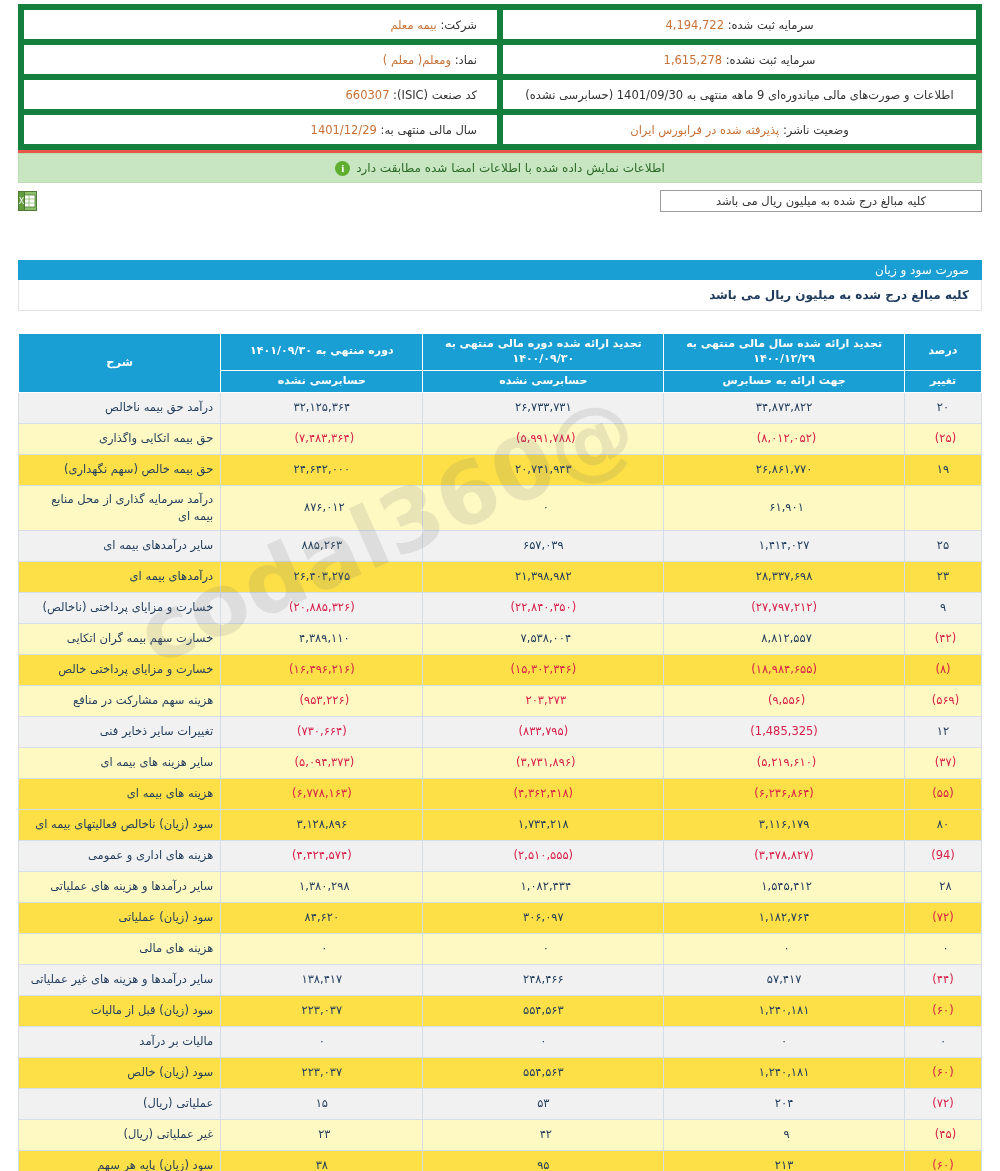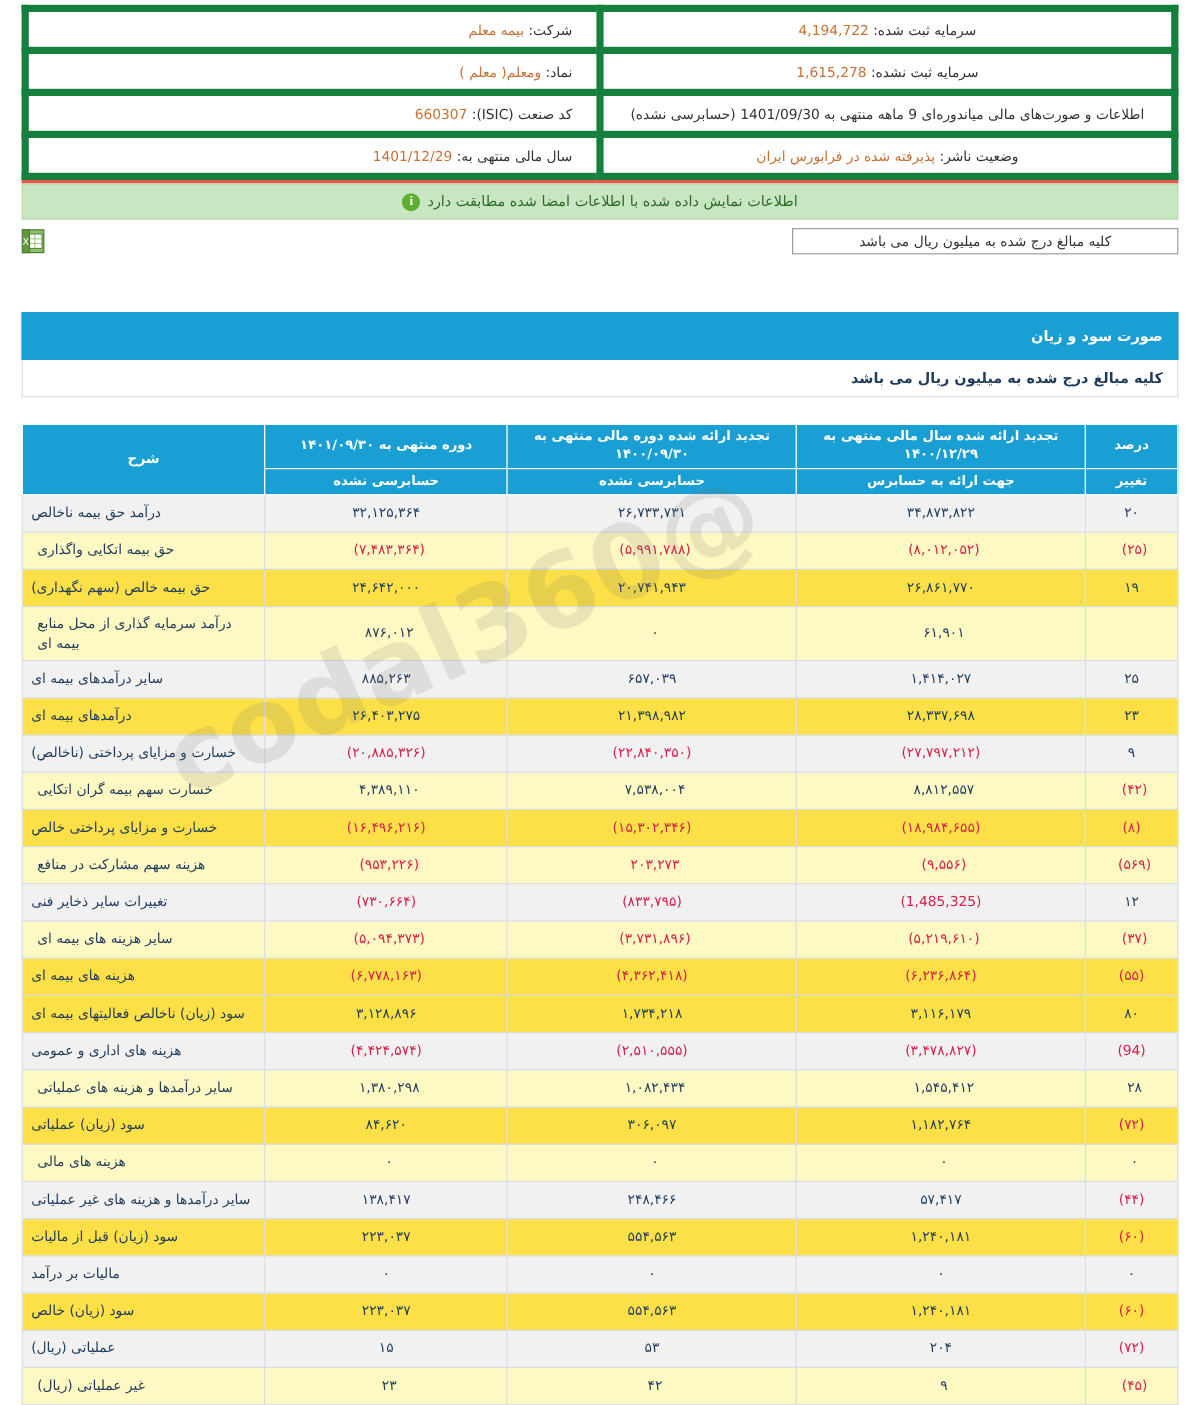--- a/index.html
+++ b/index.html
@@ -103,23 +103,23 @@
     width:20px;height:22px;
     position:relative;
     display:block;
   }
 
   
   .sectionbar-wrap{margin:48px 18px 0 18px;}
   .sectionbar{
     background:#1a9fd4;
     color:#ffffff;
-    font-weight:bold;
+    font-weight:normal;
     font-size:12px;
-    padding:12px 12px;
+    padding:2px 12px;
     border:1px solid #1a9fd4;
   }
   .subnote{
     border:1px solid #e2e2e2;
     border-top:none;
     background:#ffffff;
     padding:8px 12px;
     font-weight:bold;
     font-size:12px;
     color:#1f3b5c;
@@ -148,21 +148,21 @@
     font-size:11.5px;
   }
   table.fin td{
     border:1px solid #d6dde6;
     padding:5px 7px;
     font-size:11.5px;
     height:20px;
     vertical-align:middle;
     line-height:1.5;
   }
-  td.desc{text-align:left;color:#1f3b5c;}
+  td.desc{text-align:right;color:#1f3b5c;}
   td.num{text-align:center;direction:ltr;unicode-bidi:embed;}
   td.pct{text-align:center;direction:ltr;unicode-bidi:embed;}
   .neg{color:#d6204a;}
   .pos{color:#1f3b5c;}
 
   tr.r-white td{background:#f1f1f1;}
   tr.r-blue  td{background:#fef9c3;padding-left:12px;}
   tr.r-gold  td{background:#fde047;}
 </style>
 </head>

